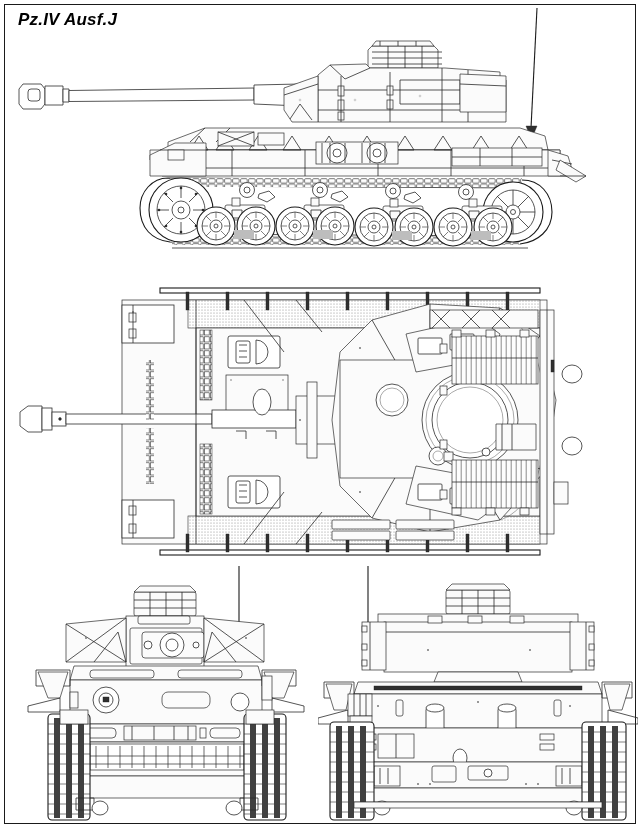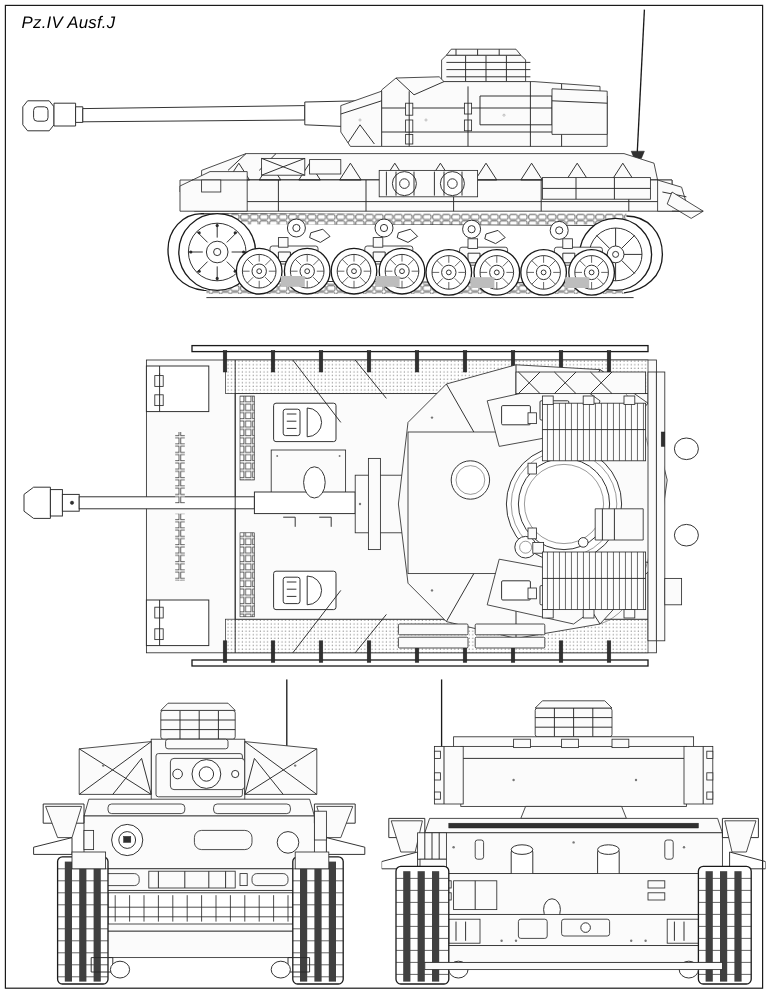--- a/index.html
+++ b/index.html
@@ -14,21 +14,21 @@
     box-sizing:border-box;
   }
   #frame{
     position:absolute;left:4px;top:4px;right:4px;bottom:5px;
     border:1.2px solid #1a1a1a;
     box-sizing:border-box;
     pointer-events:none;
   }
   #title{
     position:absolute;left:18px;top:10px;
-    font-size:14px;font-weight:normal;font-style:italic;
+    font-size:17px;font-weight:bold;font-style:italic;
     letter-spacing:.2px;white-space:nowrap;
     font-family:"Liberation Sans", sans-serif;
   }
   svg.view{position:absolute;display:block;}
   #side-view{left:0px;top:0px;}
   #plan-view{left:0px;top:0px;}
   #front-view{left:0px;top:0px;}
   #rear-view{left:0px;top:0px;}
   .ln{fill:none;stroke:#2b2b2b;stroke-width:.8;}
   .ln2{fill:none;stroke:#1a1a1a;stroke-width:1.1;}

